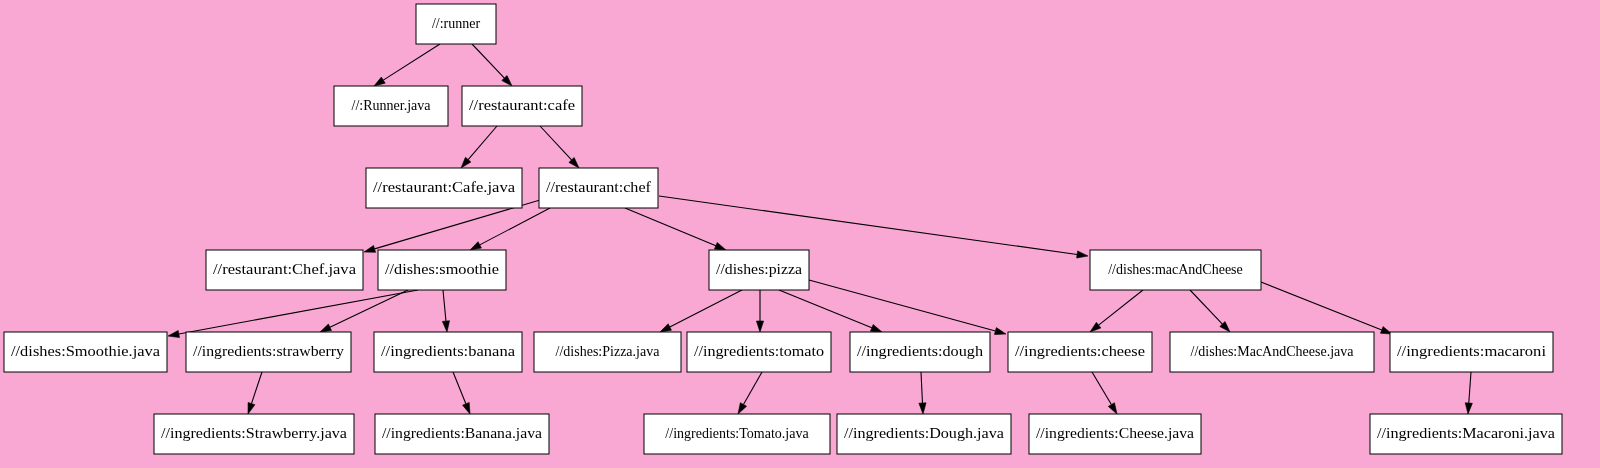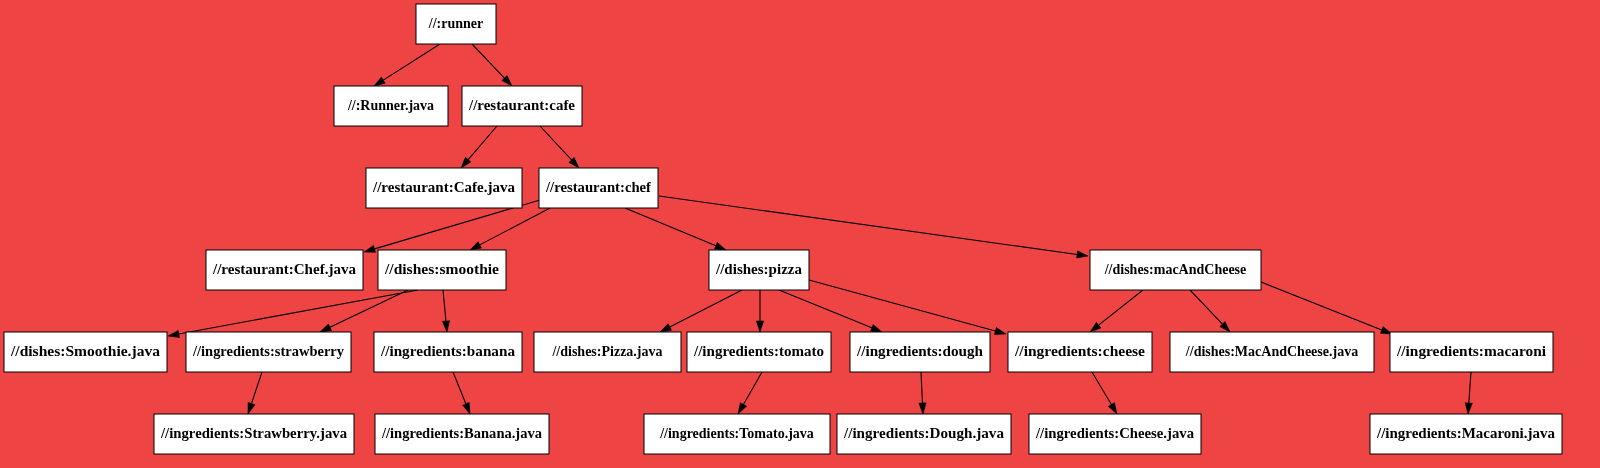--- a/index.html
+++ b/index.html
@@ -4,23 +4,22 @@
 <style>
   html, body {
     margin: 0;
     padding: 0;
     background: #ffffff;
   }
   #graph-root {
     position: relative;
     width: 1600px;
     height: 468px;
-    background: #ef4444;
+    background: #f9a8d4;
     font-family: "Liberation Serif", "DejaVu Serif", serif;
-    font-weight: bold;
   }
   svg#graph-canvas {
     display: block;
     width: 1600px;
     height: 468px;
   }
   .node-box {
     fill: #ffffff;
     stroke: #000000;
     stroke-width: 1;

